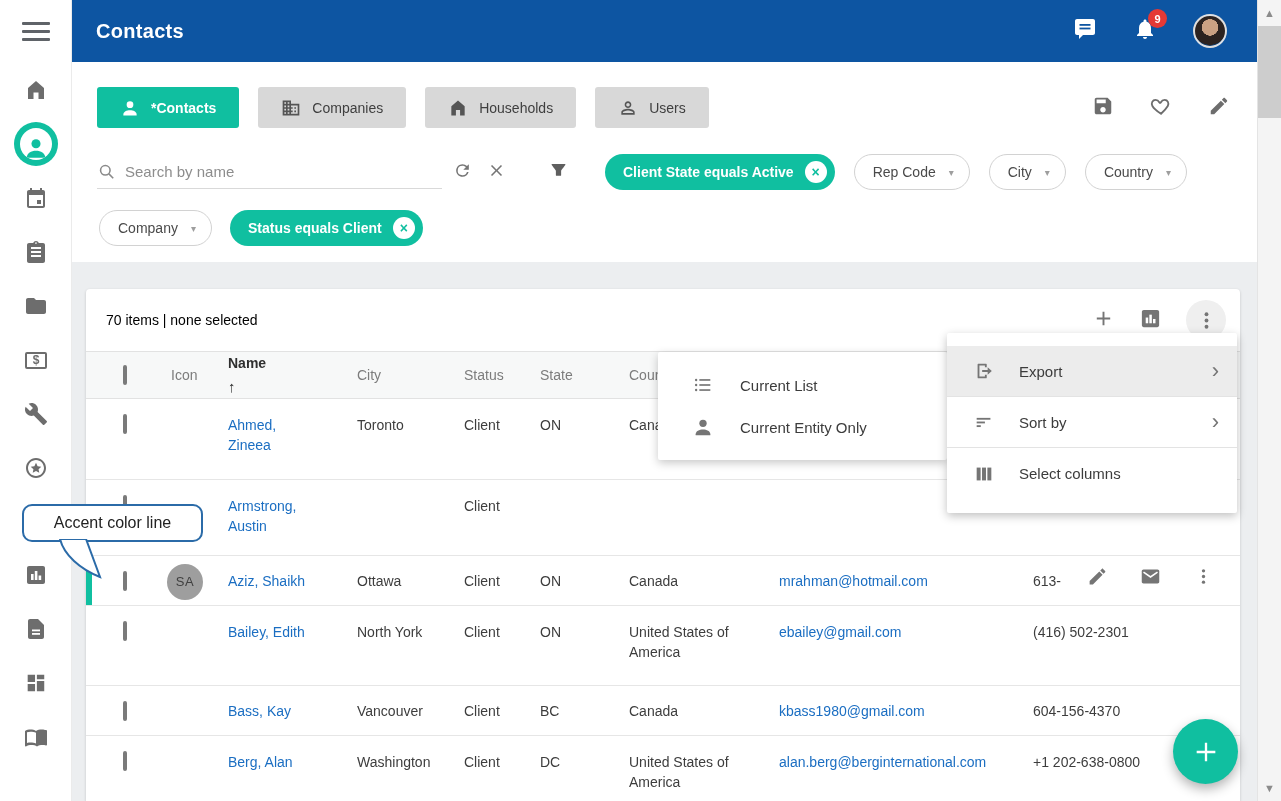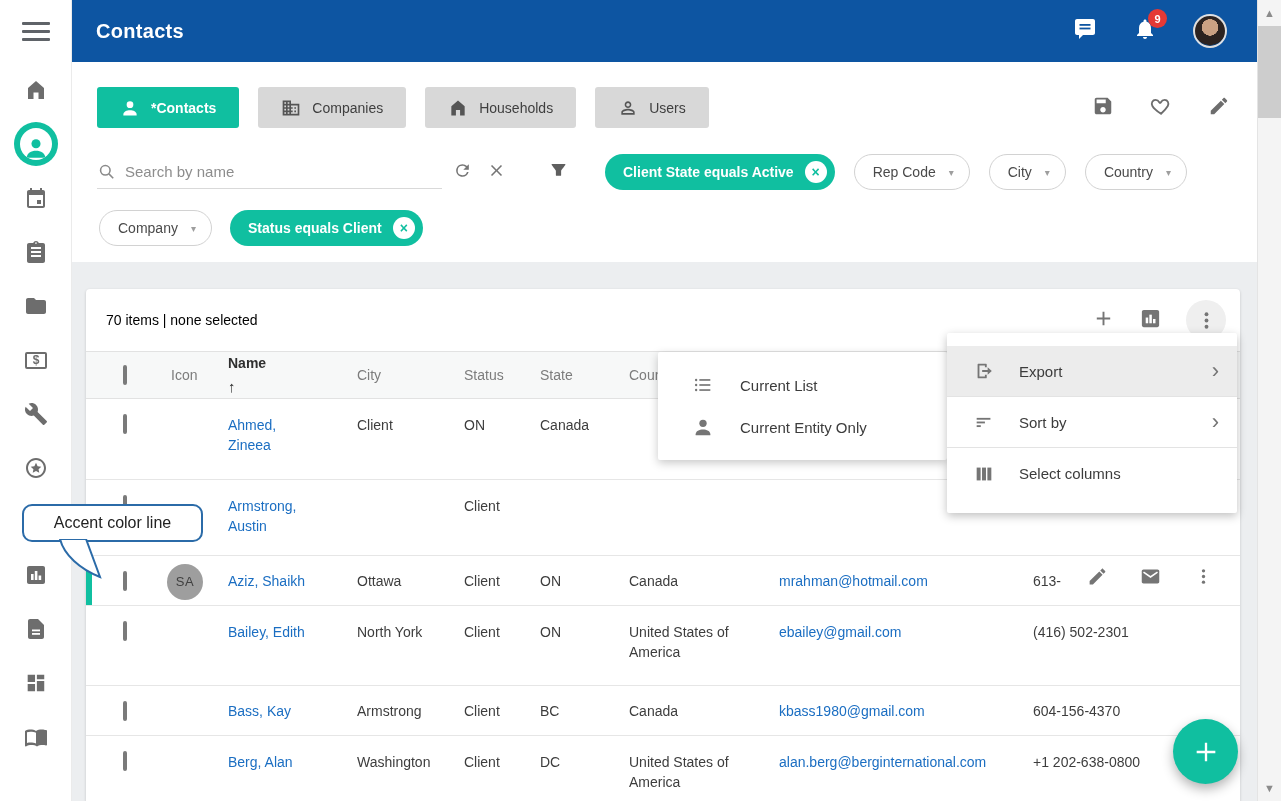--- a/index.html
+++ b/index.html
@@ -378,20 +378,21 @@
       <div class="clk">Country</div>
       <div></div>
         <div></div>
     </div>
 
     <div class="grid trow h81">
       <div class="cell cell-check"><span class="checkbox clk"></span></div>
       <div class="cell cell-av"><span class="avatar av-1"></span></div>
       <div class="cell wrapcell link">Ahmed,
 Zineea</div>
+      <div class="cell">Toronto</div>
       <div class="cell">Client</div>
       <div class="cell">ON</div>
       <div class="cell wrapcell">Canada</div>
       <div class="cell link"></div>
       <div class="cell"></div>
     </div>
 
     <div class="grid trow h76">
       <div class="cell cell-check"><span class="checkbox clk"></span></div>
       <div class="cell cell-av"><span class="avatar av-2"></span></div>
@@ -449,21 +450,21 @@
       <div class="cell wrapcell">United States of
 America</div>
       <div class="cell link">ebailey@gmail.com</div>
       <div class="cell">(416) 502-2301</div>
     </div>
 
     <div class="grid trow single h50">
       <div class="cell cell-check"><span class="checkbox clk"></span></div>
       <div class="cell cell-av"><span class="avatar av-5"></span></div>
       <div class="cell wrapcell link">Bass, Kay</div>
-      <div class="cell">Armstrong</div>
+      <div class="cell">Vancouver</div>
       <div class="cell">Client</div>
       <div class="cell">BC</div>
       <div class="cell wrapcell">Canada</div>
       <div class="cell link">kbass1980@gmail.com</div>
       <div class="cell">604-156-4370</div>
     </div>
 
     <div class="grid trow h81">
       <div class="cell cell-check"><span class="checkbox clk"></span></div>
       <div class="cell cell-av"><span class="avatar av-6"></span></div>

